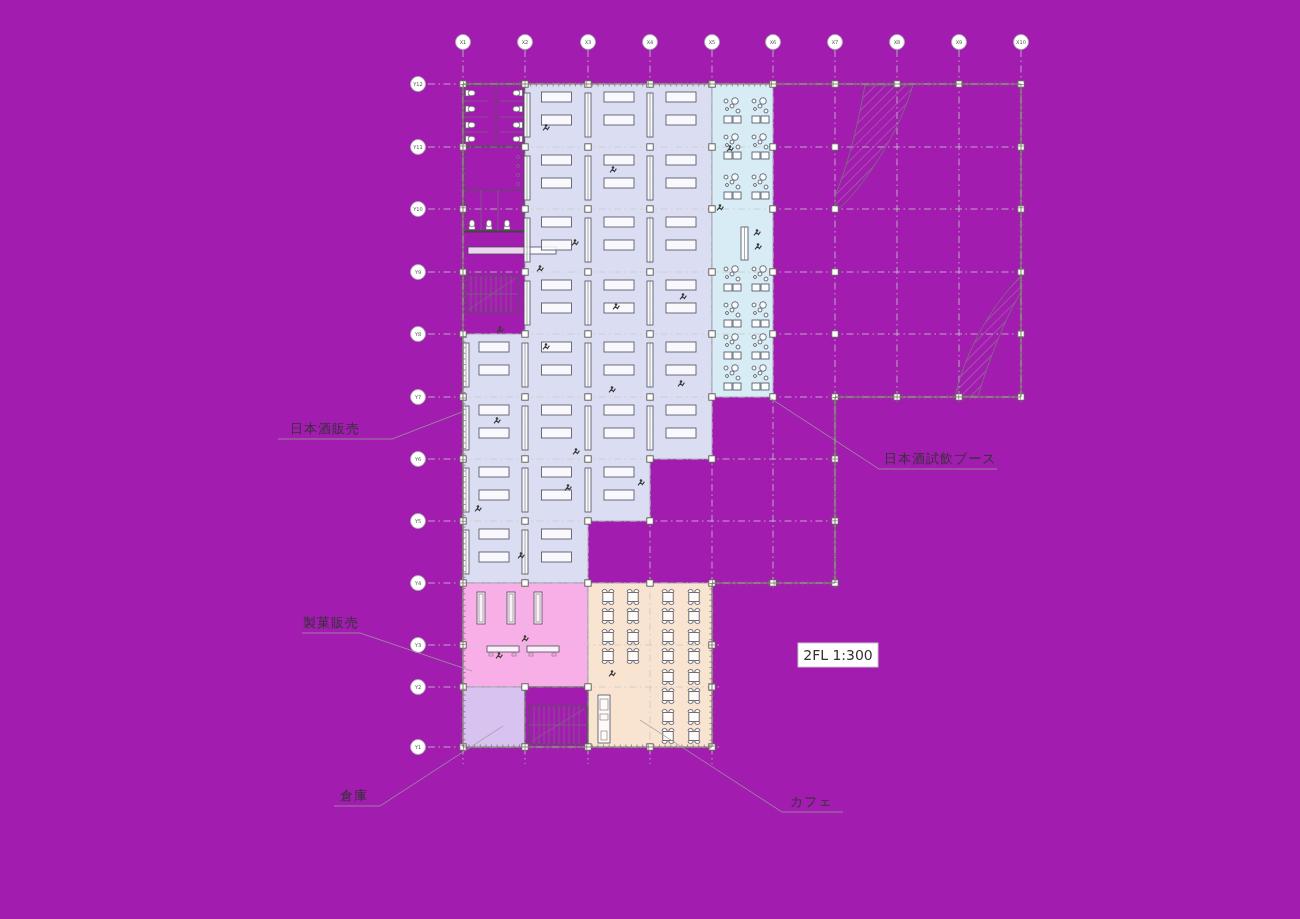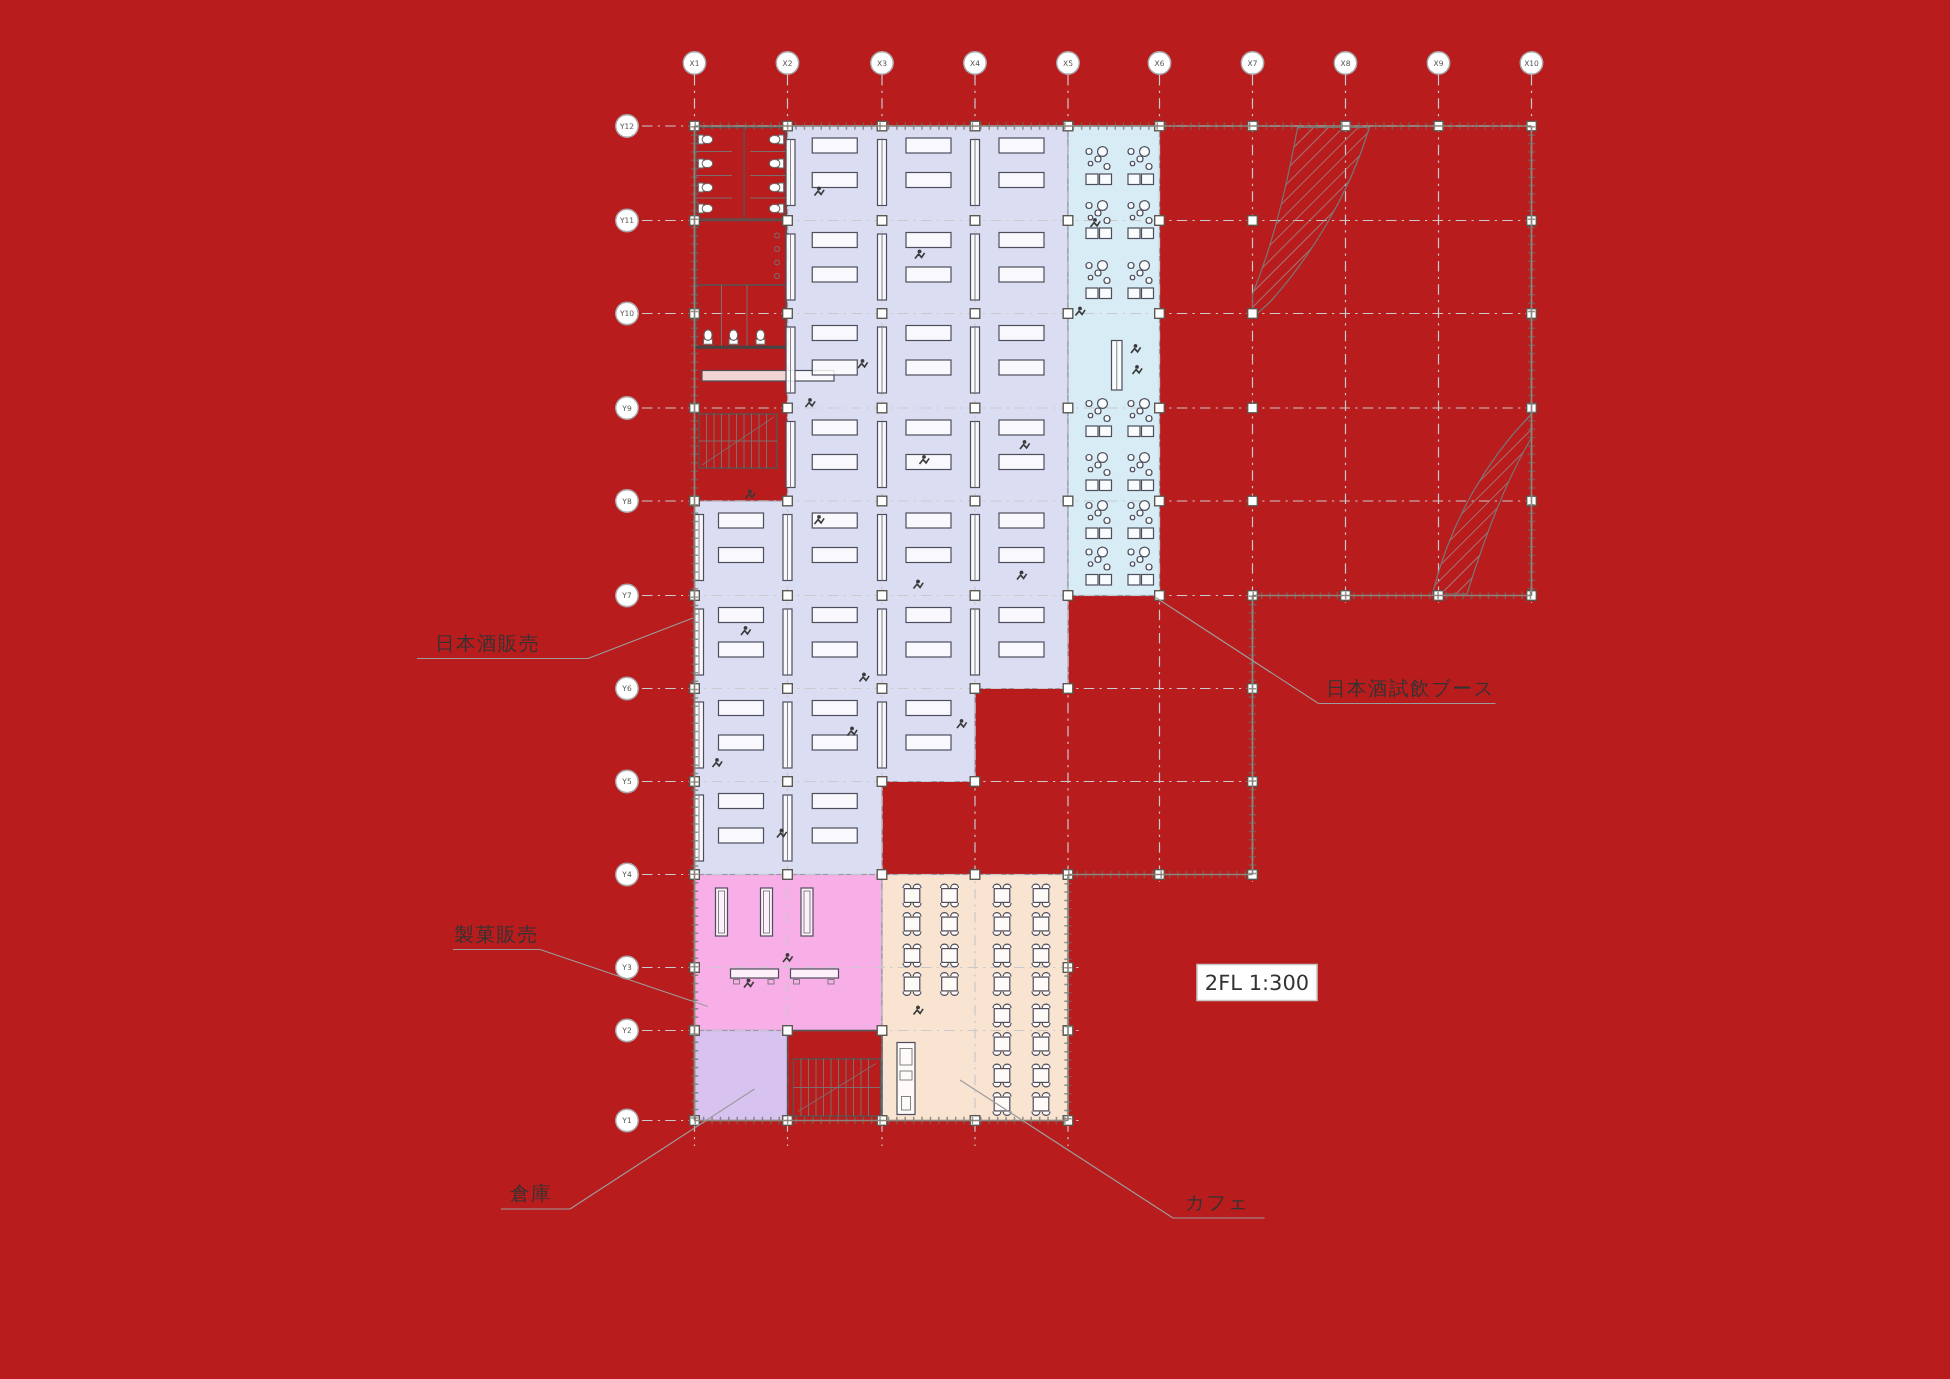--- a/index.html
+++ b/index.html
@@ -1,17 +1,17 @@
 <!DOCTYPE html>
 <html><head>
 <meta charset="utf-8">
 <style>
   html,body{margin:0;padding:0;background:#ffffff;}
   body{font-family:"DejaVu Sans",sans-serif;}
-  .stage{position:relative;width:1300px;height:919px;background:#b91c1c;overflow:hidden;}
+  .stage{position:relative;width:1300px;height:919px;background:#a21caf;overflow:hidden;}
   svg{display:block;}
   .gridline{stroke:#c9c9ce;stroke-width:0.8;stroke-dasharray:7 3.5 1.5 3.5;fill:none;}
   .bubble{fill:#ffffff;stroke:#a9a9ad;stroke-width:0.9;}
   .bubbletext{font-size:5px;fill:#555;text-anchor:middle;}
   .zone{stroke:#9a97a8;stroke-width:0.8;}
   .wallbase{stroke:#8b857b;stroke-width:1.1;}
   .wallticks{stroke:#6e6961;stroke-width:5;stroke-dasharray:1 4.6;opacity:0.7;}
   .furn{fill:rgba(255,255,255,0.82);stroke:#4d4d5c;stroke-width:0.8;}
   .thin{stroke:#555;stroke-width:0.9;fill:none;}
   .thin2{stroke:#777;stroke-width:0.6;fill:none;}

